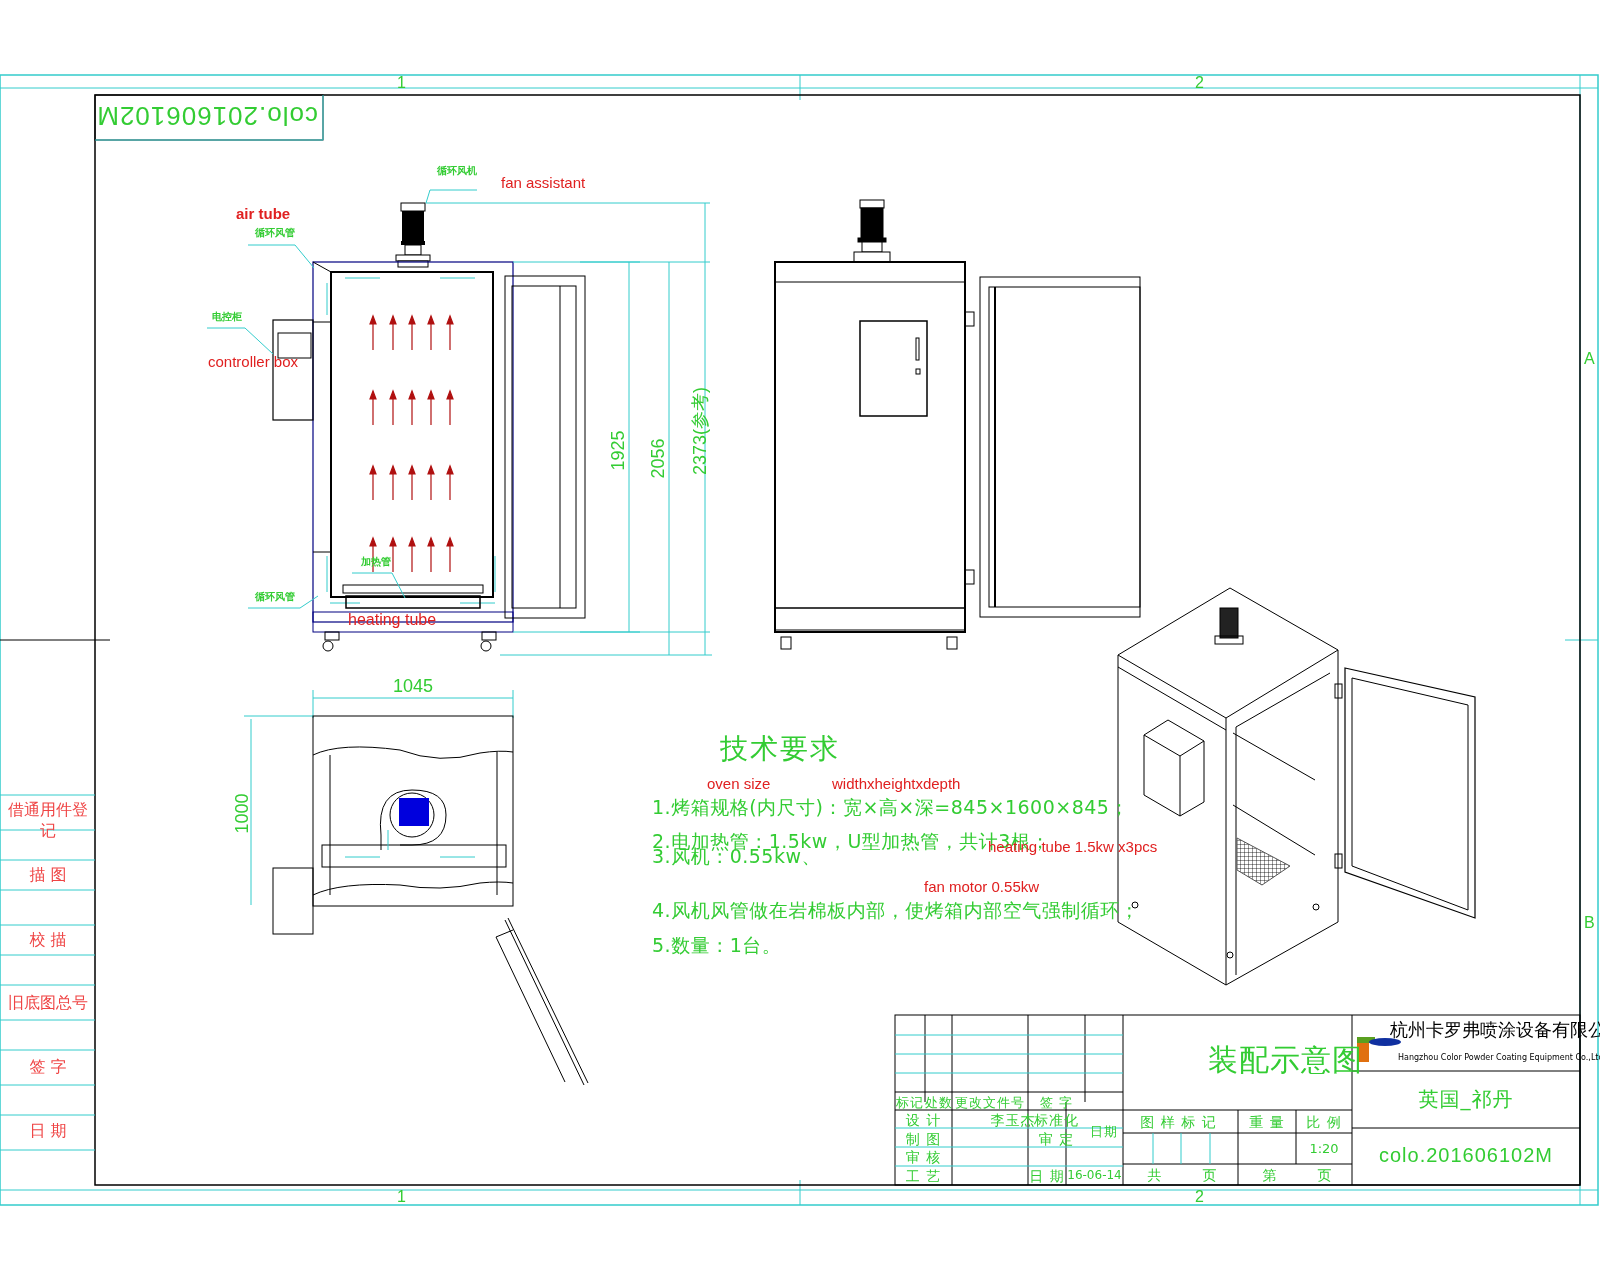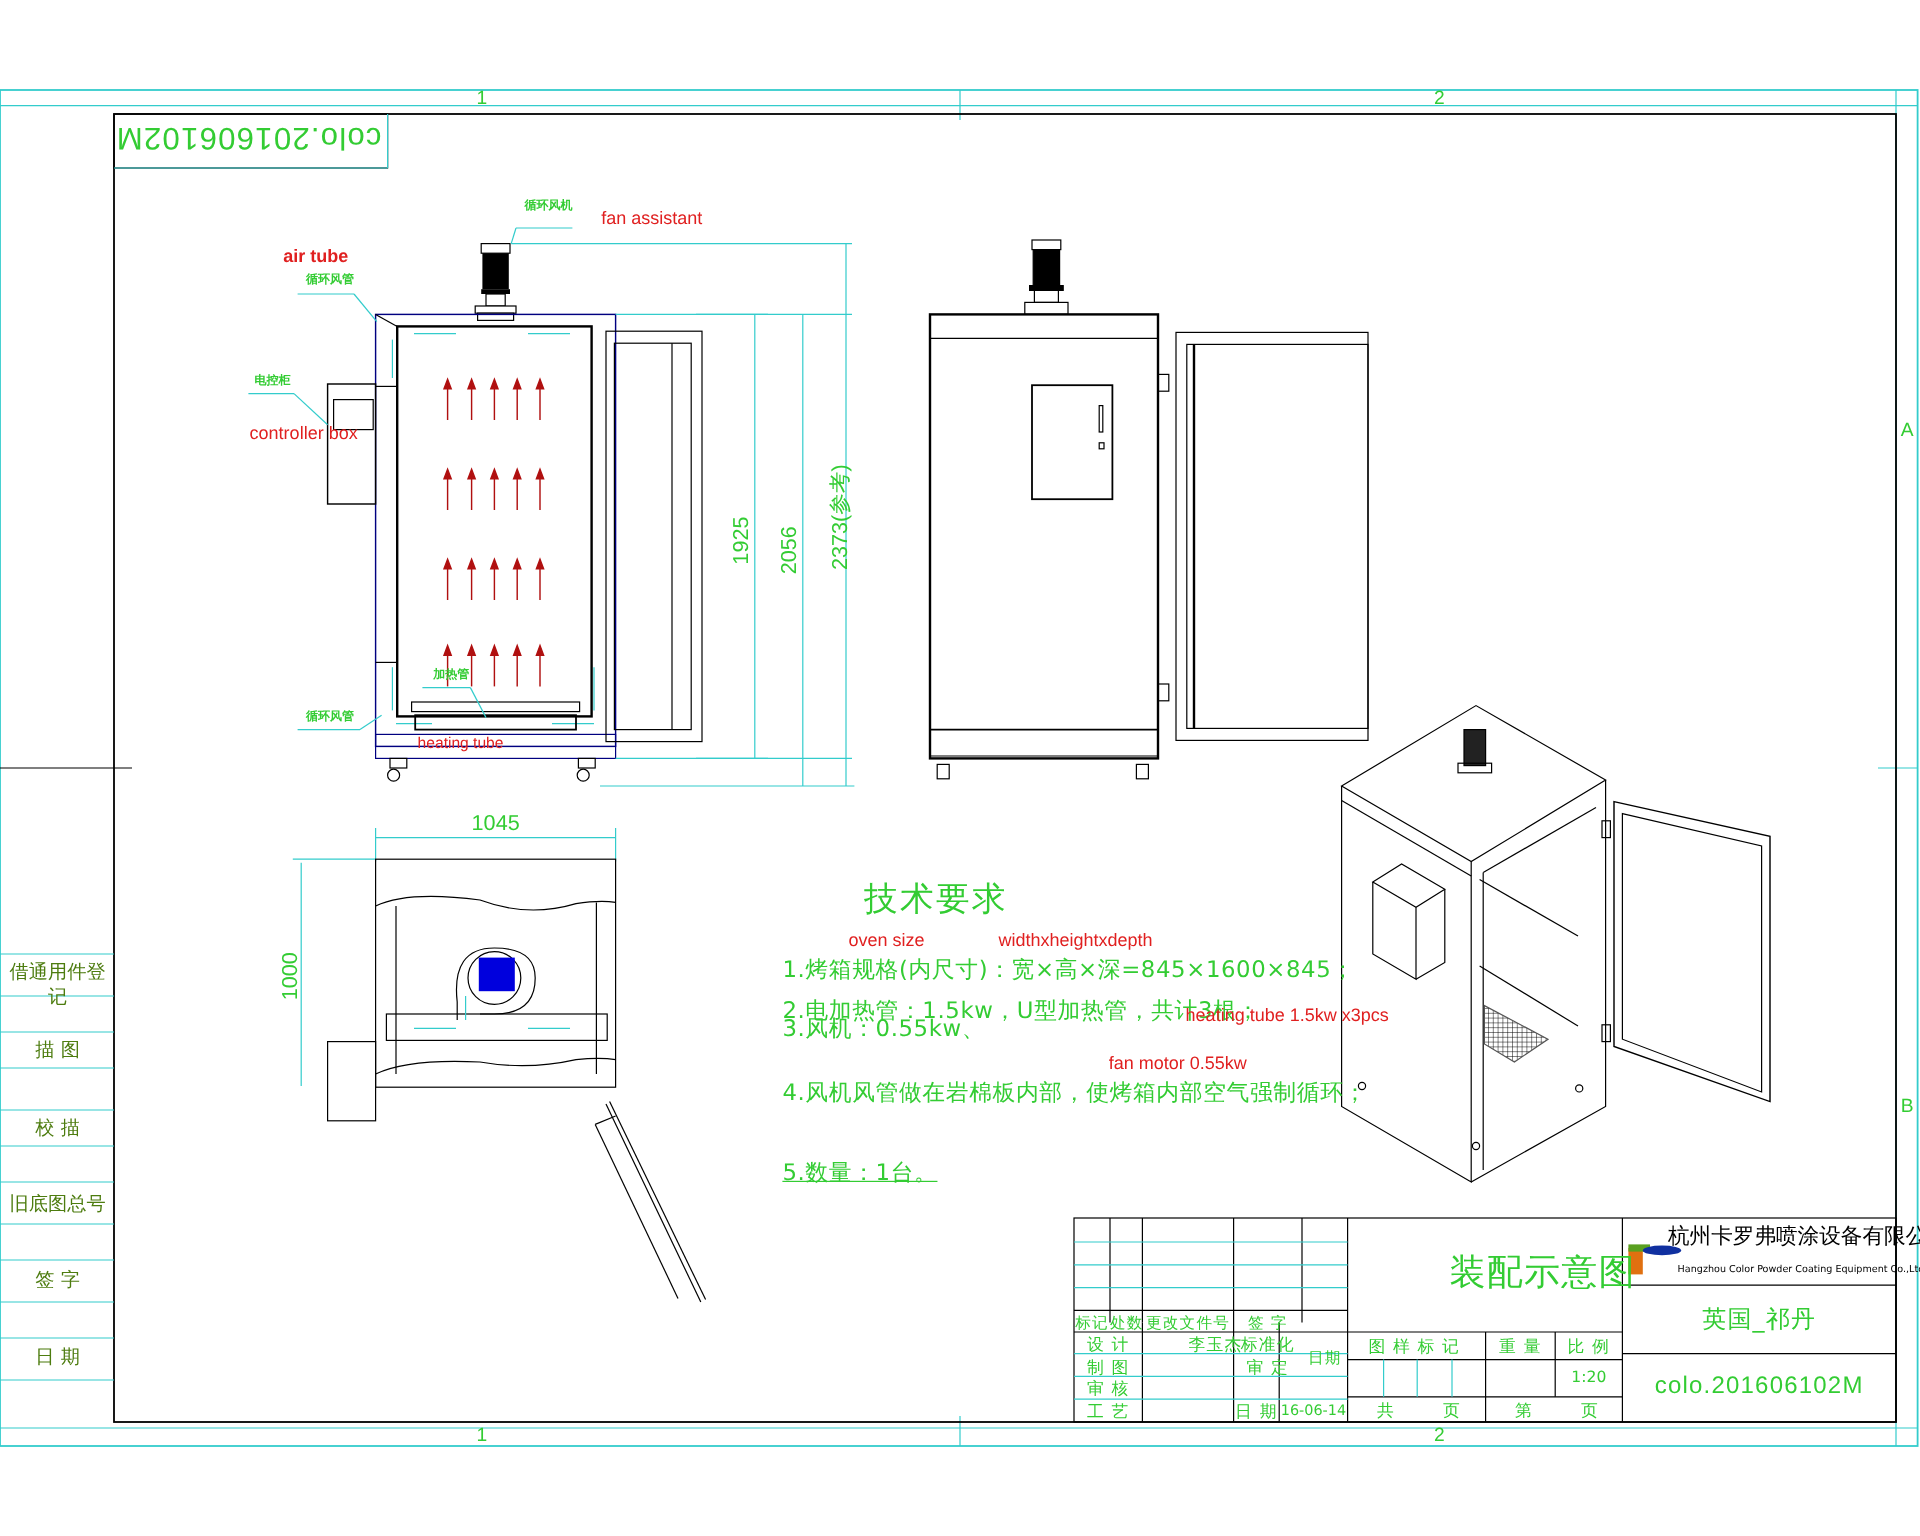--- a/index.html
+++ b/index.html
@@ -3,21 +3,21 @@
 <meta charset="utf-8">
 <style>
   html, body { margin:0; padding:0; background:#ffffff; }
   body { width:1600px; height:1280px; position:relative; overflow:hidden; font-family:"DejaVu Sans", sans-serif; }
   .abs { position:absolute; }
   .green { color:#33cc33; }
   .red { color:#e02020; }
   .sans { font-family:"Liberation Sans", sans-serif; }
   svg.sheet { position:absolute; left:0; top:0; }
   .tb-cell { position:absolute; color:#33cc33; font-size:14px; text-align:center; white-space:nowrap; letter-spacing:1px; }
-  .side-cell { position:absolute; left:4px; width:88px; text-align:center; color:#4d7c0f; font-size:16px; }
+  .side-cell { position:absolute; left:4px; width:88px; text-align:center; color:#ef4444; font-size:16px; }
   .tech-line { position:absolute; left:652px; color:#33cc33; font-size:19px; white-space:nowrap; letter-spacing:0.5px; }
 </style>
 </head>
 <body>
 
 <svg class="sheet" width="1600" height="1280" viewBox="0 0 1600 1280">
 
   <rect x="0" y="75" width="1598" height="1130" fill="none" stroke="#33cccc" stroke-width="1.5"></rect>
   <line x1="0" y1="88" x2="1598" y2="88" stroke="#33cccc" stroke-width="1"></line>
   <line x1="0" y1="1190" x2="1598" y2="1190" stroke="#33cccc" stroke-width="1"></line>
@@ -269,40 +269,40 @@
 
 <div class="abs green sans" style="left:108px;top:100px;width:210px;font-size:26px;transform:rotate(180deg);text-align:center;letter-spacing:1px;">colo.201606102M</div>
 
 <div class="abs green" style="left:437px;top:164px;font-size:10px;font-weight:bold;">循环风机</div>
 <div class="abs red sans" style="left:501px;top:174px;font-size:15px;">fan assistant</div>
 <div class="abs red sans" style="left:236px;top:205px;font-size:15px;font-weight:bold;">air tube</div>
 <div class="abs green" style="left:255px;top:226px;font-size:10px;font-weight:bold;">循环风管</div>
 <div class="abs green" style="left:212px;top:310px;font-size:10px;font-weight:bold;">电控柜</div>
 <div class="abs red sans" style="left:208px;top:353px;font-size:15px;">controller box</div>
 <div class="abs green" style="left:361px;top:555px;font-size:10px;font-weight:bold;">加热管</div>
-<div class="abs red sans" style="left:348px;top:611px;font-size:13px;">heating tube</div>
+<div class="abs red sans" style="left:348px;top:611px;font-size:16px;">heating tube</div>
 <div class="abs green" style="left:255px;top:590px;font-size:10px;font-weight:bold;">循环风管</div>
 
 <div class="abs green sans" style="left:598px;top:440px;font-size:18px;transform:rotate(-90deg);">1925</div>
 <div class="abs green sans" style="left:638px;top:448px;font-size:18px;transform:rotate(-90deg);">2056</div>
 <div class="abs green sans" style="left:655px;top:418px;font-size:18px;transform:rotate(-90deg);width:90px;">2373(参考)</div>
 
 <div class="abs green sans" style="left:393px;top:676px;font-size:18px;">1045</div>
 <div class="abs green sans" style="left:222px;top:803px;font-size:18px;transform:rotate(-90deg);">1000</div>
 
 <div class="abs green" style="left:720px;top:730px;font-size:28px;letter-spacing:2px;">技术要求</div>
 <div class="abs red sans" style="left:707px;top:775px;font-size:15px;">oven size</div>
 <div class="abs red sans" style="left:832px;top:775px;font-size:15px;">widthxheightxdepth</div>
 <div class="tech-line" style="top:795px;">1.烤箱规格(内尺寸)：宽×高×深=845×1600×845；</div>
 <div class="tech-line" style="top:829px;">2.电加热管：1.5kw，U型加热管，共计3根；</div>
 <div class="abs red sans" style="left:988px;top:838px;font-size:15px;">heating tube 1.5kw x3pcs</div>
 <div class="tech-line" style="top:844px;text-align:right;">3.风机：0.55kw、</div>
 <div class="abs red sans" style="left:924px;top:878px;font-size:15px;">fan motor 0.55kw</div>
 <div class="tech-line" style="top:898px;">4.风机风管做在岩棉板内部，使烤箱内部空气强制循环；</div>
-<div class="tech-line" style="top:964px;text-decoration:underline;">5.数量：1台。</div>
+<div class="tech-line" style="top:933px;">5.数量：1台。</div>
 
 <div class="side-cell" style="top:800px;">借通用件登记</div>
 <div class="side-cell" style="top:865px;">描  图</div>
 <div class="side-cell" style="top:930px;">校  描</div>
 <div class="side-cell" style="top:993px;">旧底图总号</div>
 <div class="side-cell" style="top:1057px;">签  字</div>
 <div class="side-cell" style="top:1121px;">日  期</div>
 
 <div class="tb-cell" style="left:895px;top:1094px;width:30px;font-size:13px;">标记</div>
 <div class="tb-cell" style="left:925px;top:1094px;width:27px;font-size:13px;">处数</div>

